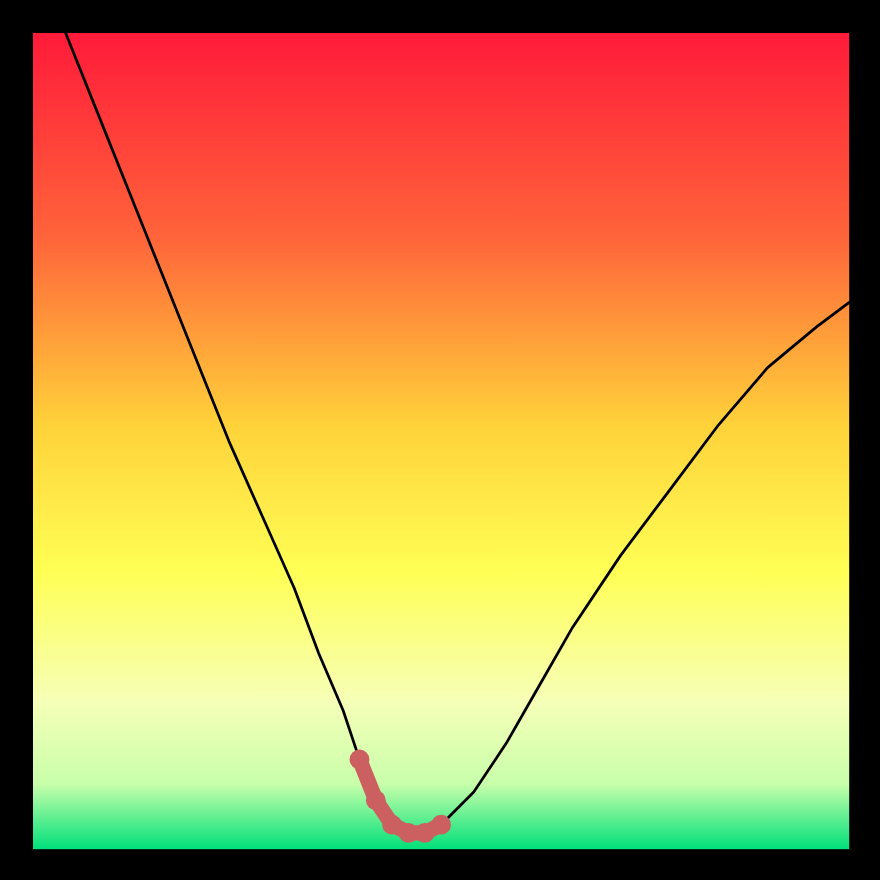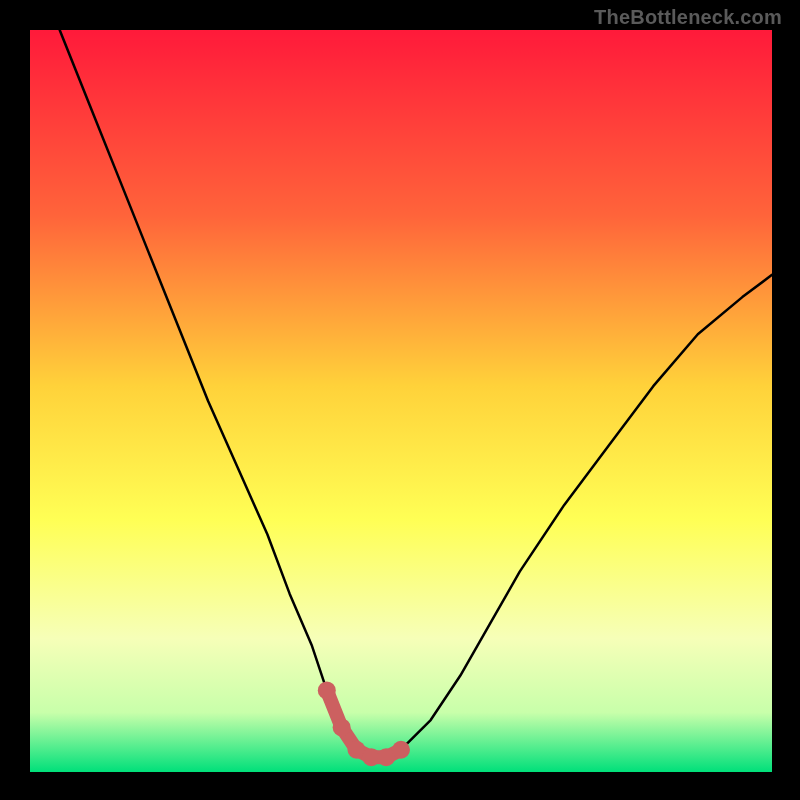--- a/index.html
+++ b/index.html
@@ -31,21 +31,20 @@
   svg {
     position: absolute;
     top: 0;
     left: 0;
   }
 </style>
 </head>
 <body>
 
 <div class="stage">
-  <div class="watermark">TheBottleneck.com</div>
 
   <svg id="chart-svg" width="800" height="800">
     <defs>
       <linearGradient id="bg-grad" x1="0" y1="0" x2="0" y2="1">
         <stop id="g0" offset="0%" stop-color="#ff1a3a"></stop>
         <stop id="g1" offset="25%" stop-color="#ff643a"></stop>
         <stop id="g2" offset="48%" stop-color="#ffd23a"></stop>
         <stop id="g3" offset="66%" stop-color="#ffff55"></stop>
         <stop id="g4" offset="82%" stop-color="#f6ffb8"></stop>
         <stop id="g5" offset="92%" stop-color="#c8ffaa"></stop>

